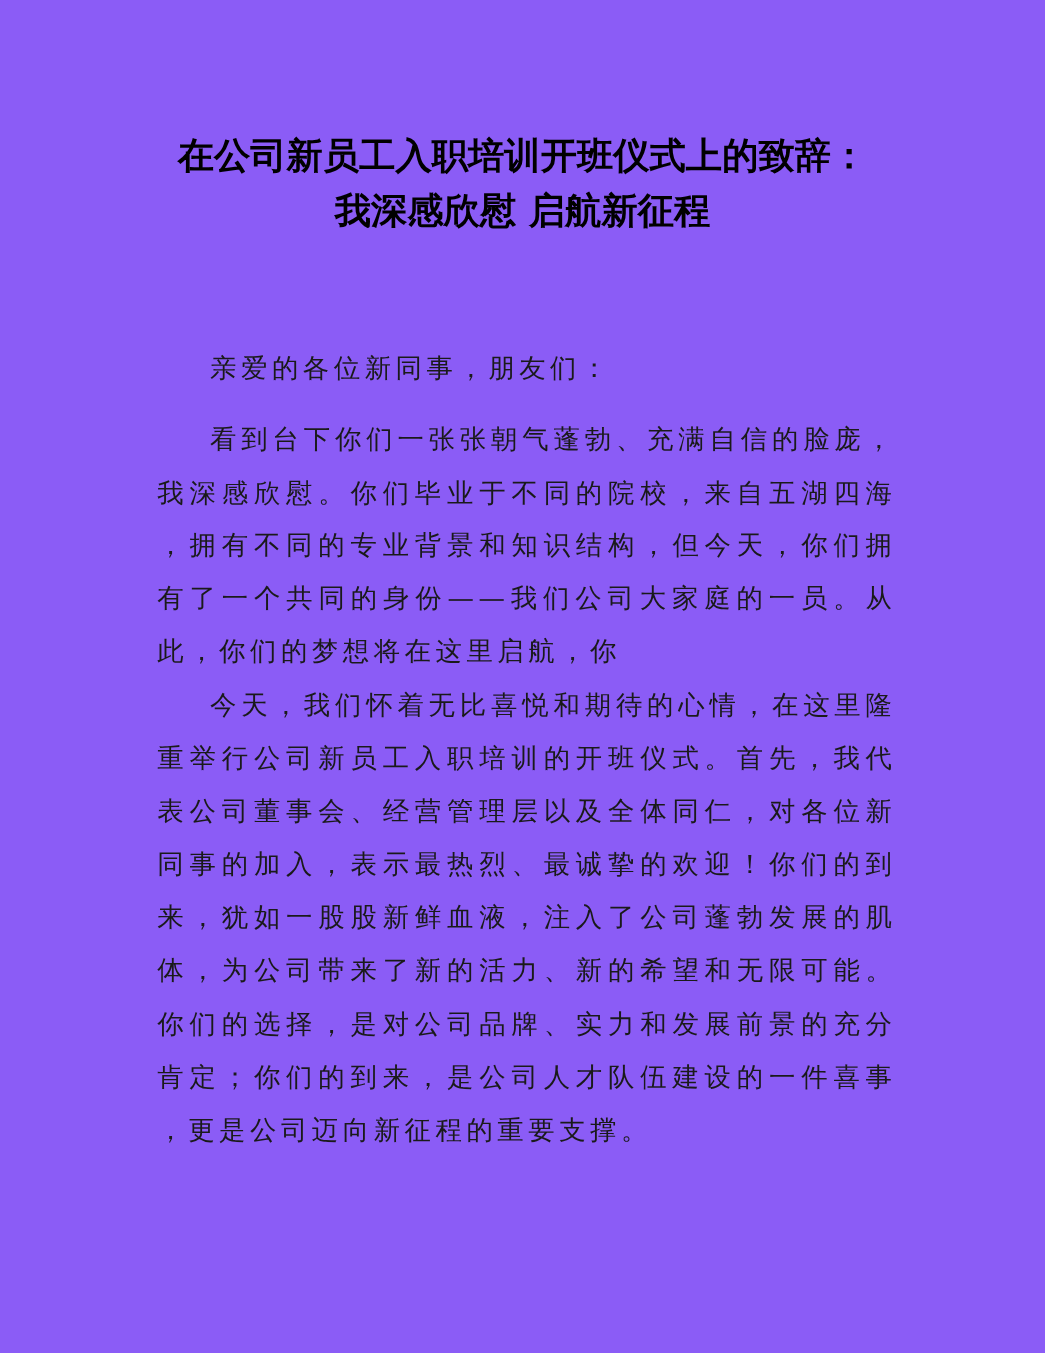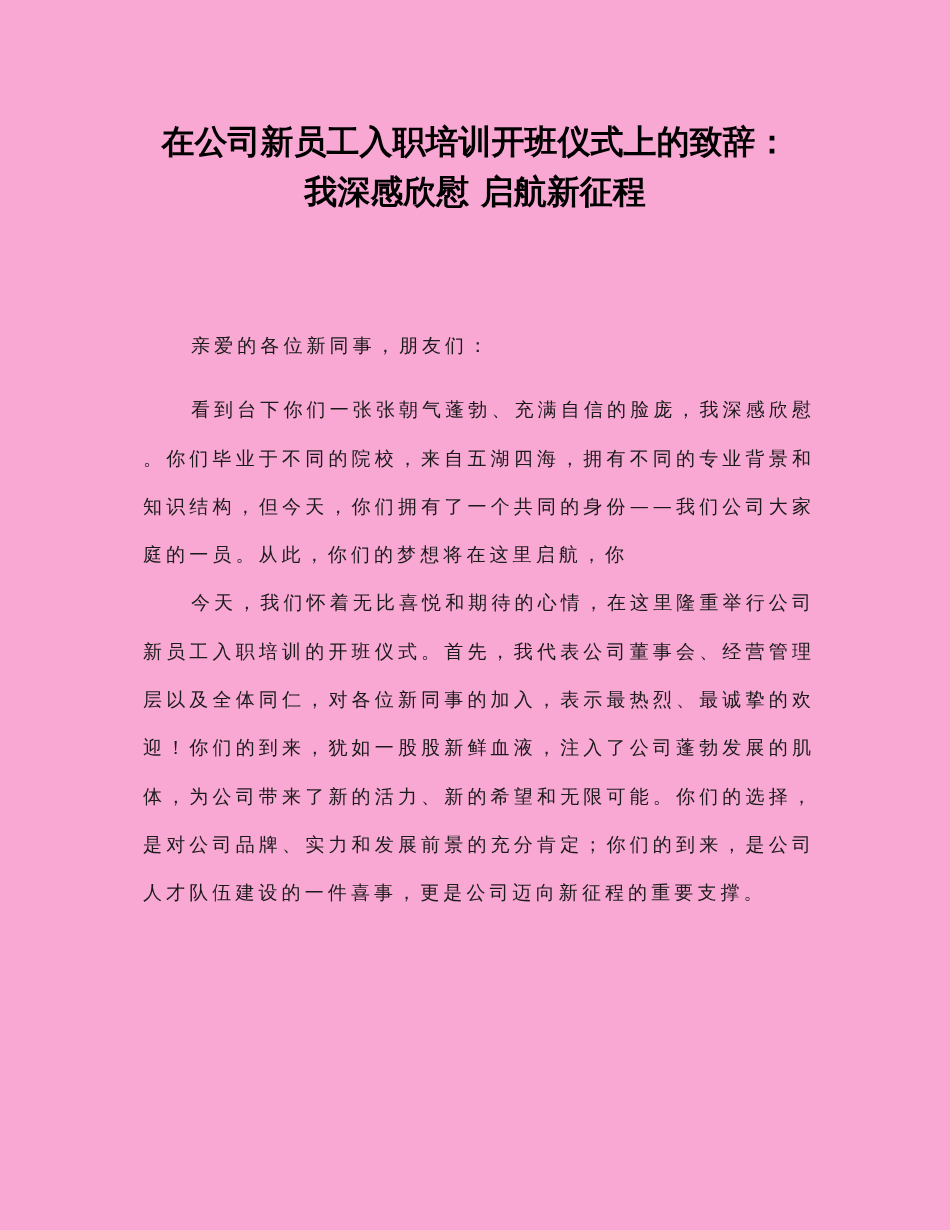--- a/index.html
+++ b/index.html
@@ -13,21 +13,21 @@
       overflow: hidden;
       position: relative;
       color: #111111;
     }
     .page {
       position: absolute;
       left: 0;
       top: 0;
       width: 950px;
       height: 1230px;
-      background: #f9a8d4;
+      background: #8b5cf6;
     }
     .title-block {
       position: absolute;
       left: 0;
       top: 117px;
       width: 950px;
       text-align: center;
       font-family: "DejaVu Sans", "Liberation Sans", sans-serif;
       font-weight: bold;
       color: #000000;
@@ -35,24 +35,24 @@
     .title-line {
       font-size: 33px;
       line-height: 50px;
       height: 50px;
       white-space: nowrap;
       letter-spacing: 0px;
     }
     .body-block {
       position: absolute;
       left: 143px;
-      top: 321px;
+      top: 311px;
       width: 672px;
       font-family: "DejaVu Serif", "DejaVu Sans", serif;
-      font-size: 19px;
+      font-size: 24px;
       color: #1a1a1a;
     }
     .para {
       margin: 0;
       text-indent: 48px;
       line-height: 48.3px;
       letter-spacing: 4.1px;
       text-align: justify;
       text-align-last: left;
       word-break: break-all;

